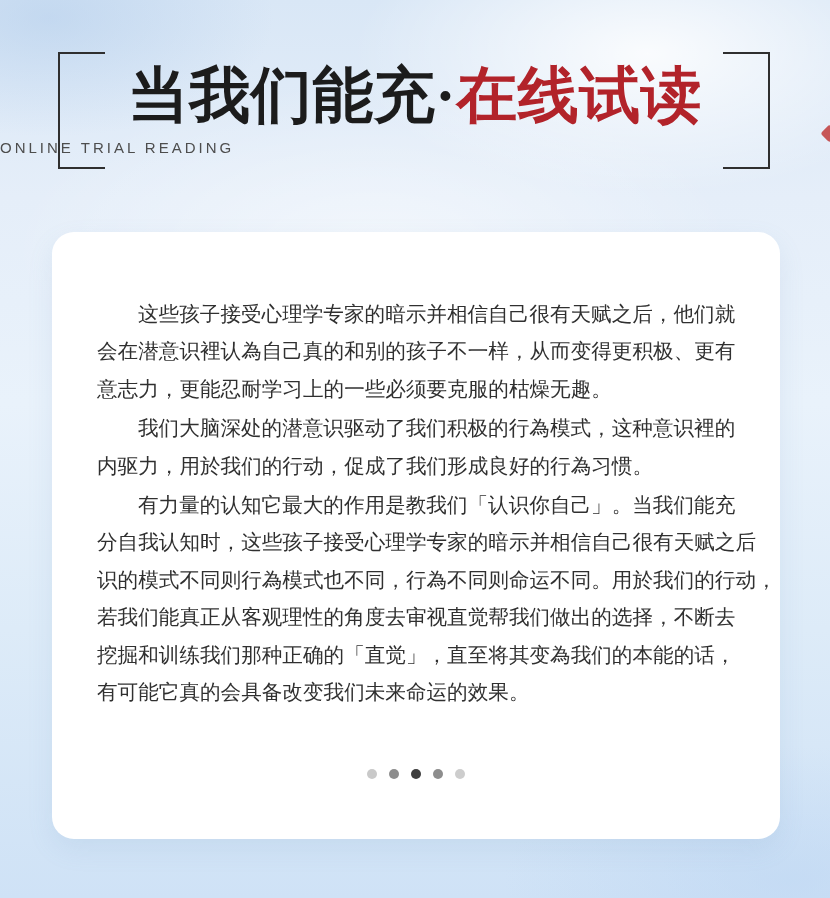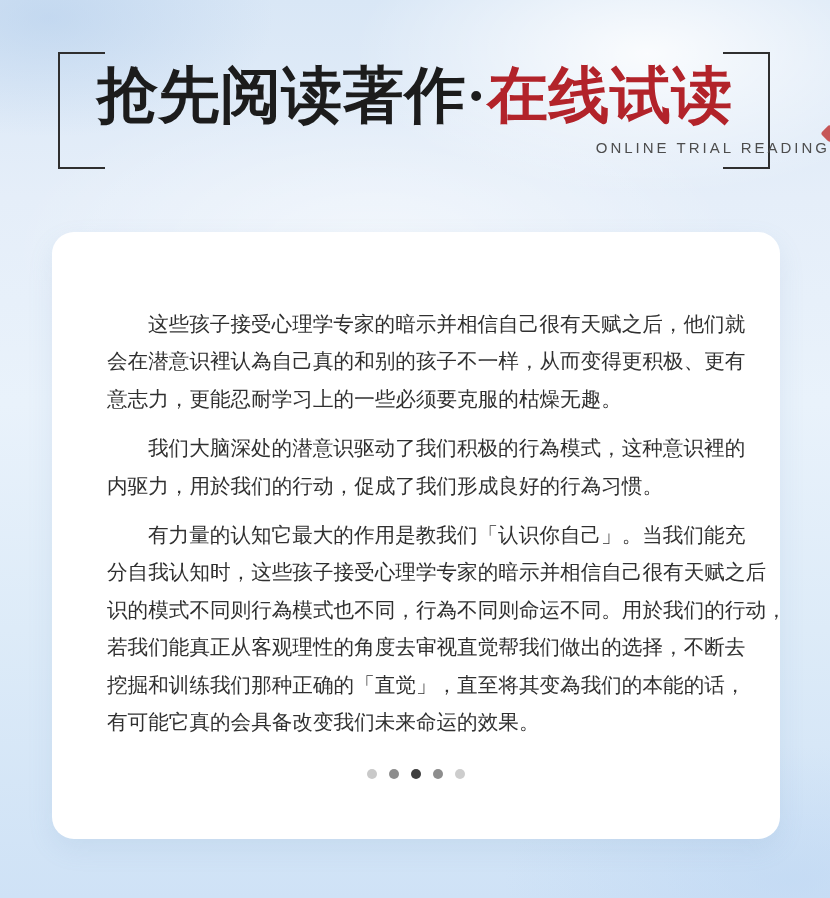--- a/index.html
+++ b/index.html
@@ -49,21 +49,21 @@
     line-height: 72px;
     color: #1c1c1c;
     white-space: nowrap;
     letter-spacing: 0.5px;
   }
   .main-title .red { color: #b2232a; margin-top: 8px; }
   .subtitle {
     position: absolute;
     left: 0; right: 0;
     top: 139px;
-    text-align: right;
+    text-align: left;
     font-size: 15px;
     font-weight: 300;
     letter-spacing: 3px;
     color: #4d4d4d;
   }
   .edge-red {
     position: absolute;
     right: -6px;
     top: 127px;
     width: 13px;
@@ -81,21 +81,21 @@
     top: 232px;
     width: 728px;
     height: 607px;
     background: #ffffff;
     border-radius: 22px;
     box-shadow: 0 10px 26px rgba(110, 145, 190, 0.12);
   }
   .text-block {
     padding: 61px 40px 0 43px;
   }
-  .para { margin: 12px; }
+  .para { margin: 2px; }
   .text-line {
     font-size: 20.6px;
     line-height: 37.4px;
     color: #303030;
     white-space: nowrap;
     letter-spacing: 0;
   }
   .text-line.indent { text-indent: 41px; }
 
   
@@ -116,21 +116,21 @@
   }
 </style>
 </head>
 <body>
 
 <div class="page">
 
   <div class="header">
     <div class="bracket left"></div>
     <div class="bracket right"></div>
-    <h1 class="main-title"><span>抢先阅读著作·</span><span class="red">在线试读</span></h1>
+    <h1 class="main-title"><span>当我们能充·</span><span class="red">在线试读</span></h1>
     <div class="subtitle">ONLINE TRIAL READING</div>
     <div class="edge-red"></div>
   </div>
 
   <div class="card">
     <div class="text-block">
 
       <p class="para">
         <span class="text-line indent" style="display:block">这些孩子接受心理学专家的暗示并相信自己很有天赋之后，他们就</span>
         <span class="text-line" style="display:block">会在潜意识裡认為自己真的和别的孩子不一样，从而变得更积极、更有</span>

